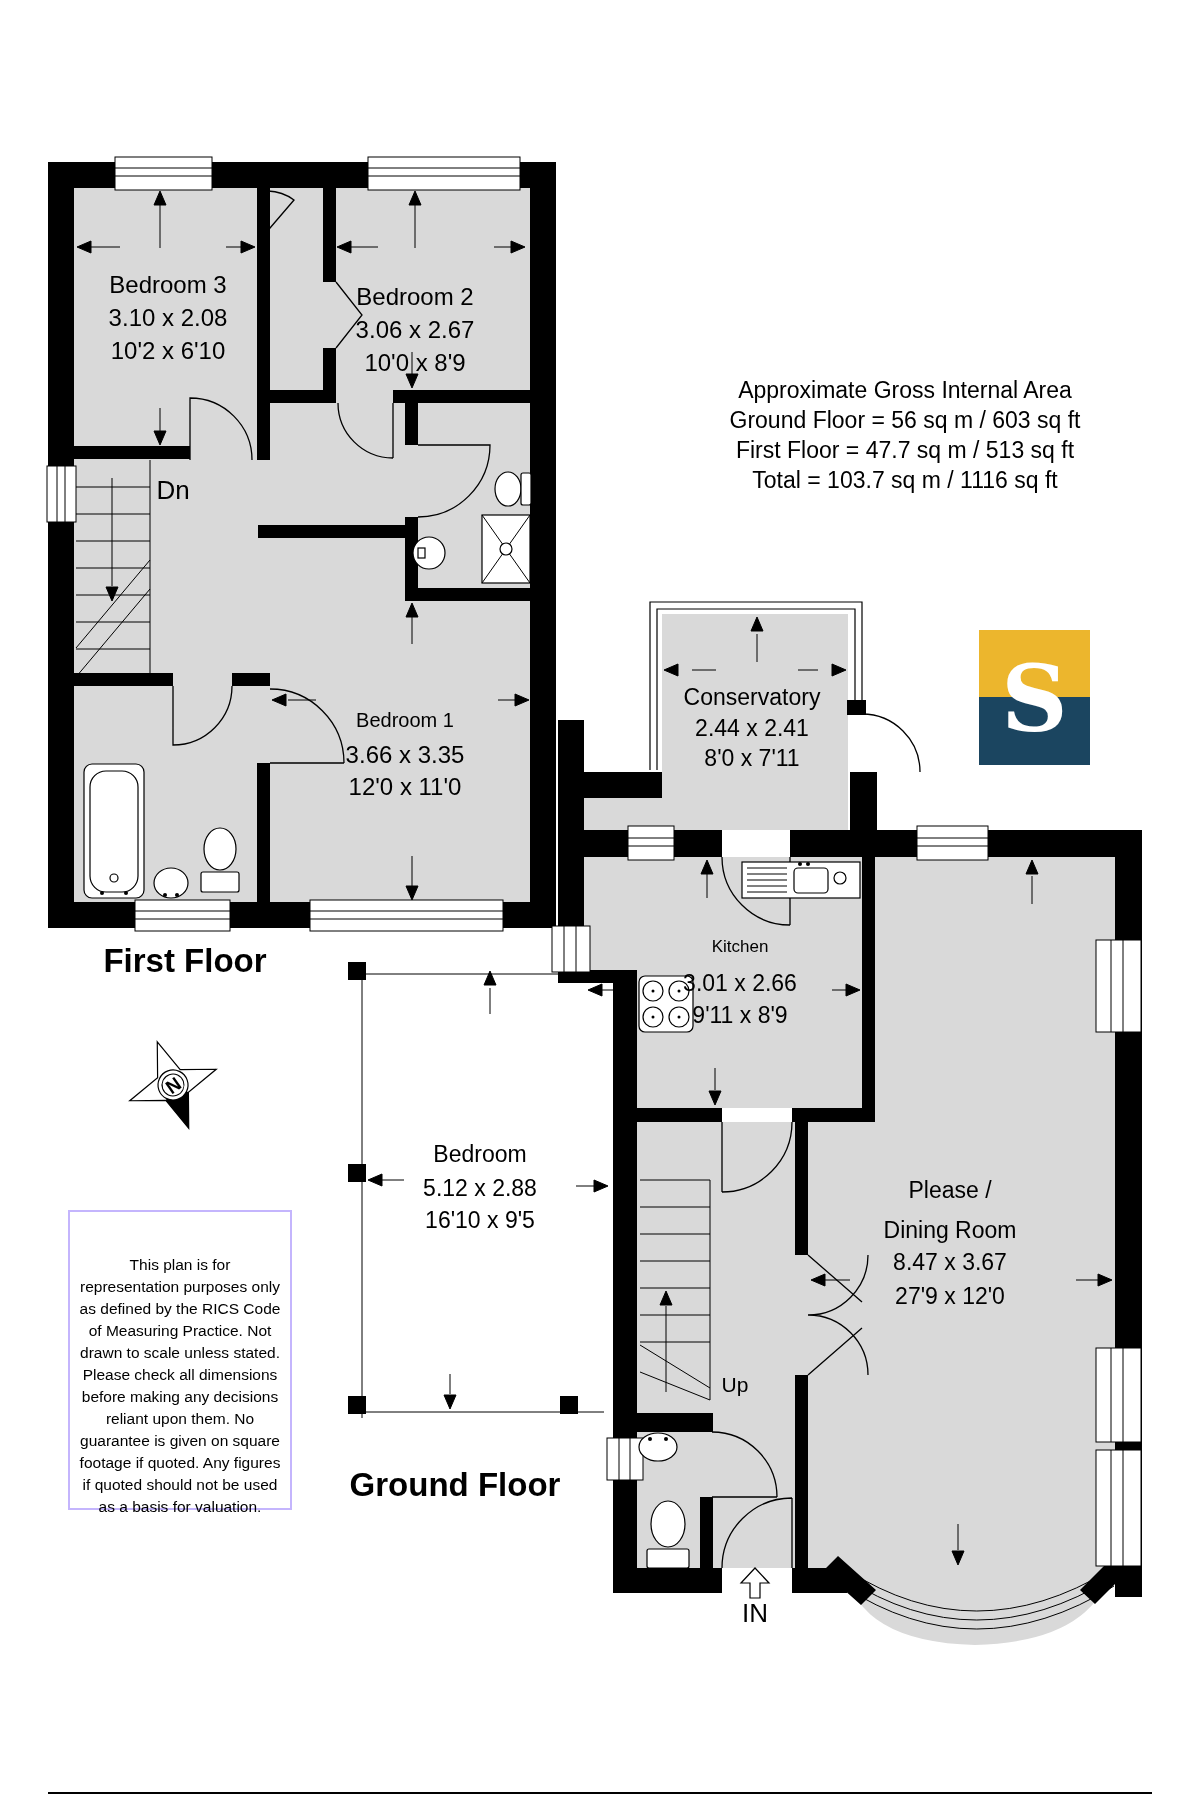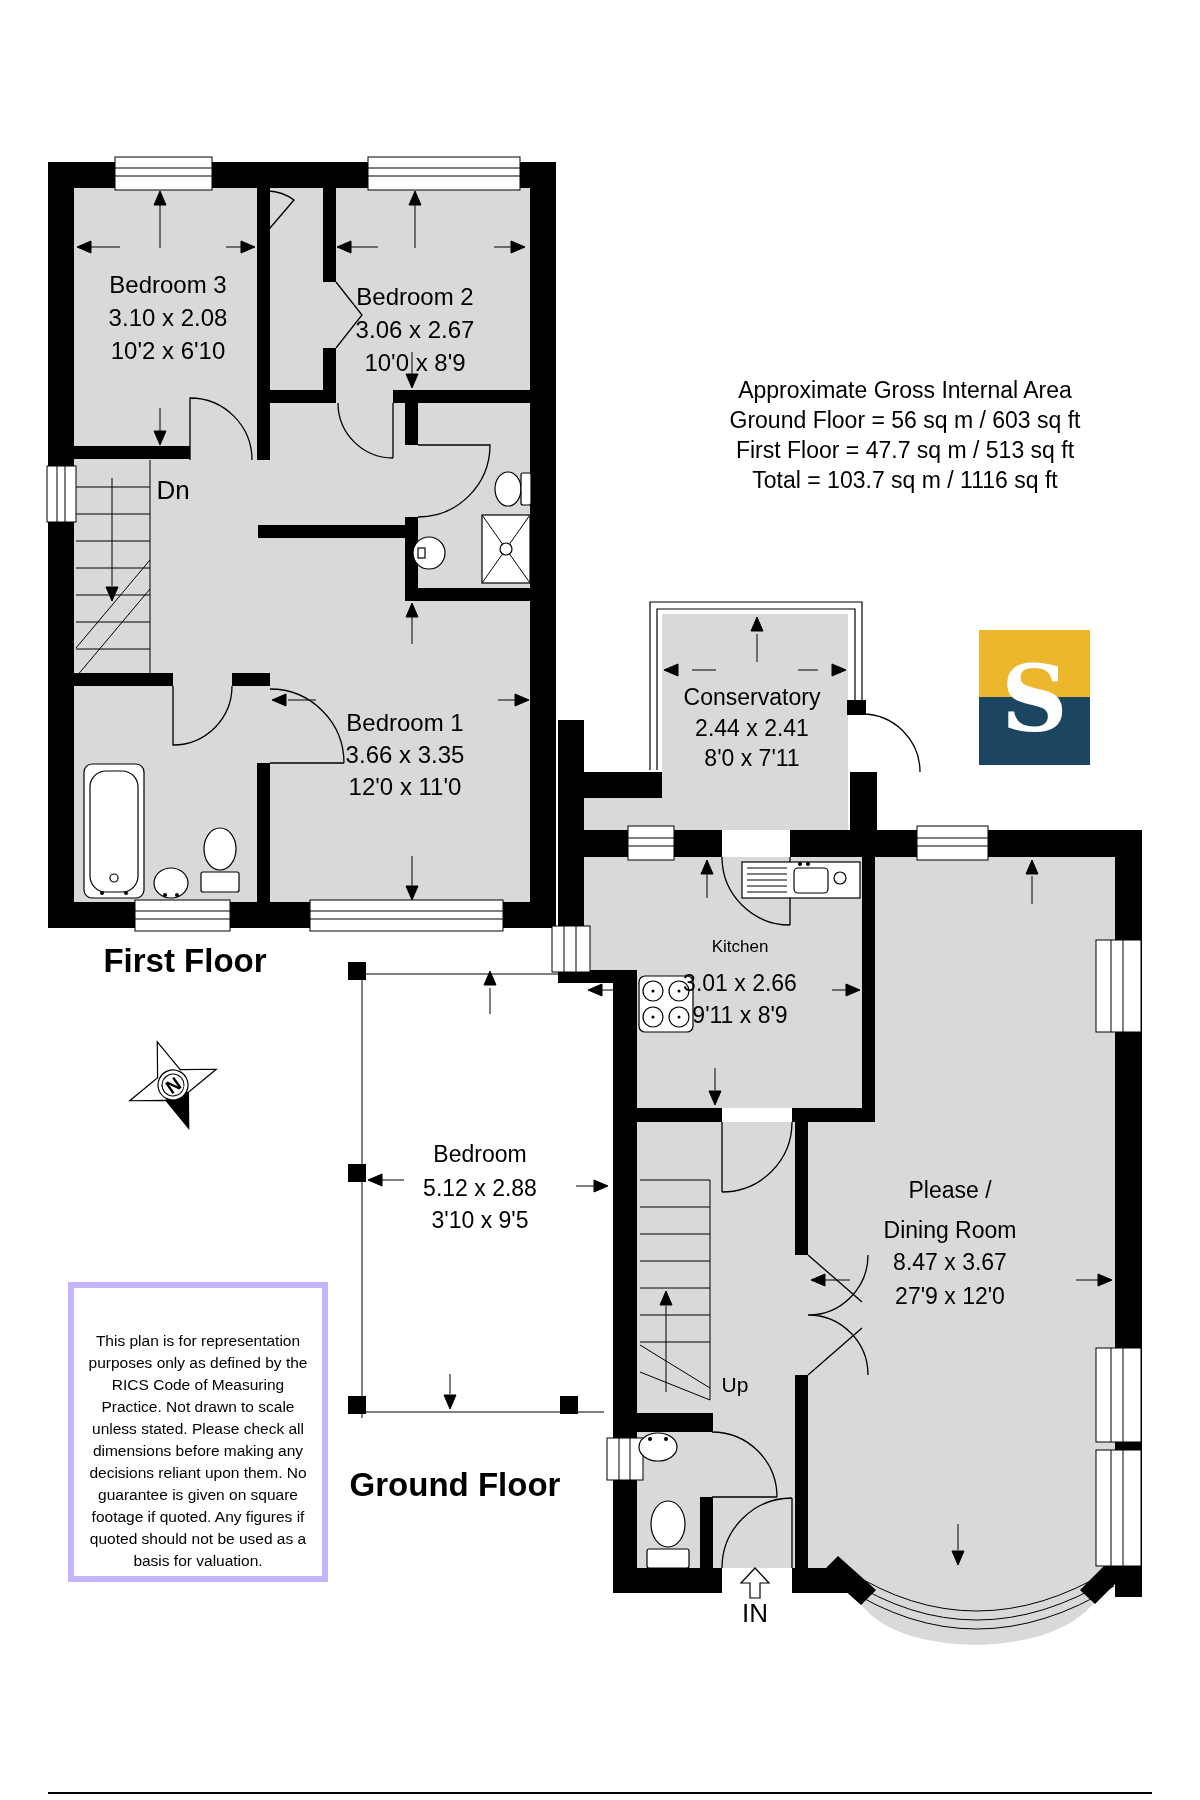--- a/index.html
+++ b/index.html
@@ -14,21 +14,21 @@
   .fix{fill:#fff;stroke:#000;stroke-width:1.2;}
   .win{fill:#fff;stroke:#000;stroke-width:1;}
   .dim{fill:#000;stroke:#000;stroke-width:1;}
   .lbl{position:absolute;transform:translateX(-50%);white-space:nowrap;line-height:1.05;}
   .b{font-weight:bold;}
   .logo{position:absolute;left:979px;top:630px;width:111px;height:135px;}
   .logo .half-top{position:absolute;left:0;top:0;width:111px;height:67px;background:#ecb62d;}
   .logo .half-bot{position:absolute;left:0;top:67px;width:111px;height:68px;background:#1b4560;}
   .logo .letter{position:absolute;left:0;top:0;width:111px;height:135px;text-align:center;
       line-height:138px;font-family:"DejaVu Serif",serif;font-weight:bold;font-size:92px;color:#fff;}
-  .disclaimer{position:absolute;left:68px;top:1282px;width:260px;height:300px;border:6px solid #c4b5fd;
+  .disclaimer{position:absolute;left:68px;top:1210px;width:224px;height:300px;border:2px solid #c4b5fd;
       box-sizing:border-box;}
   .disclaimer p{margin:42px 8px 0 8px;font-size:15.5px;line-height:22px;text-align:center;}
 </style>
 </head>
 <body>
 
 <div class="page">
 
 <svg width="1200" height="1800" viewBox="0 0 1200 1800">
 
@@ -250,42 +250,42 @@
 <div class="lbl" style="left:168px;top:272px;font-size:24px;">Bedroom 3</div>
 <div class="lbl" style="left:168px;top:305px;font-size:24px;">3.10 x 2.08</div>
 <div class="lbl" style="left:168px;top:338px;font-size:24px;">10'2 x 6'10</div>
 
 <div class="lbl" style="left:415px;top:284px;font-size:24px;">Bedroom 2</div>
 <div class="lbl" style="left:415px;top:317px;font-size:24px;">3.06 x 2.67</div>
 <div class="lbl" style="left:415px;top:350px;font-size:24px;">10'0 x 8'9</div>
 
 <div class="lbl" style="left:173px;top:477px;font-size:26px;">Dn</div>
 
-<div class="lbl" style="left:405px;top:710px;font-size:24px;">Bedroom 1</div>
+<div class="lbl" style="left:405px;top:710px;font-size:20px;">Bedroom 1</div>
 <div class="lbl" style="left:405px;top:742px;font-size:24px;">3.66 x 3.35</div>
 <div class="lbl" style="left:405px;top:774px;font-size:24px;">12'0 x 11'0</div>
 
 <div class="lbl b" style="left:185px;top:944px;font-size:33px;">First Floor</div>
 
 <div class="lbl" style="left:752px;top:685px;font-size:23px;">Conservatory</div>
 <div class="lbl" style="left:752px;top:716px;font-size:23px;">2.44 x 2.41</div>
 <div class="lbl" style="left:752px;top:746px;font-size:23px;">8'0 x 7'11</div>
 
 <div class="lbl" style="left:740px;top:938px;font-size:17px;">Kitchen</div>
 <div class="lbl" style="left:740px;top:971px;font-size:23px;">3.01 x 2.66</div>
 <div class="lbl" style="left:740px;top:1003px;font-size:23px;">9'11 x 8'9</div>
 
 <div class="lbl" style="left:950px;top:1178px;font-size:23px;">Please /</div>
 <div class="lbl" style="left:950px;top:1218px;font-size:23px;">Dining Room</div>
 <div class="lbl" style="left:950px;top:1250px;font-size:23px;">8.47 x 3.67</div>
 <div class="lbl" style="left:950px;top:1284px;font-size:23px;">27'9 x 12'0</div>
 
 <div class="lbl" style="left:480px;top:1142px;font-size:23px;">Bedroom</div>
 <div class="lbl" style="left:480px;top:1176px;font-size:23px;">5.12 x 2.88</div>
-<div class="lbl" style="left:480px;top:1208px;font-size:23px;">3'10 x 9'5</div>
+<div class="lbl" style="left:480px;top:1208px;font-size:23px;">16'10 x 9'5</div>
 
 <div class="lbl" style="left:735px;top:1374px;font-size:21px;">Up</div>
 <div class="lbl" style="left:755px;top:1600px;font-size:26px;">IN</div>
 
 <div class="lbl b" style="left:455px;top:1468px;font-size:33px;">Ground Floor</div>
 
 <div class="logo">
   <div class="half-top"></div>
   <div class="half-bot"></div>
   <div class="letter">S</div>

